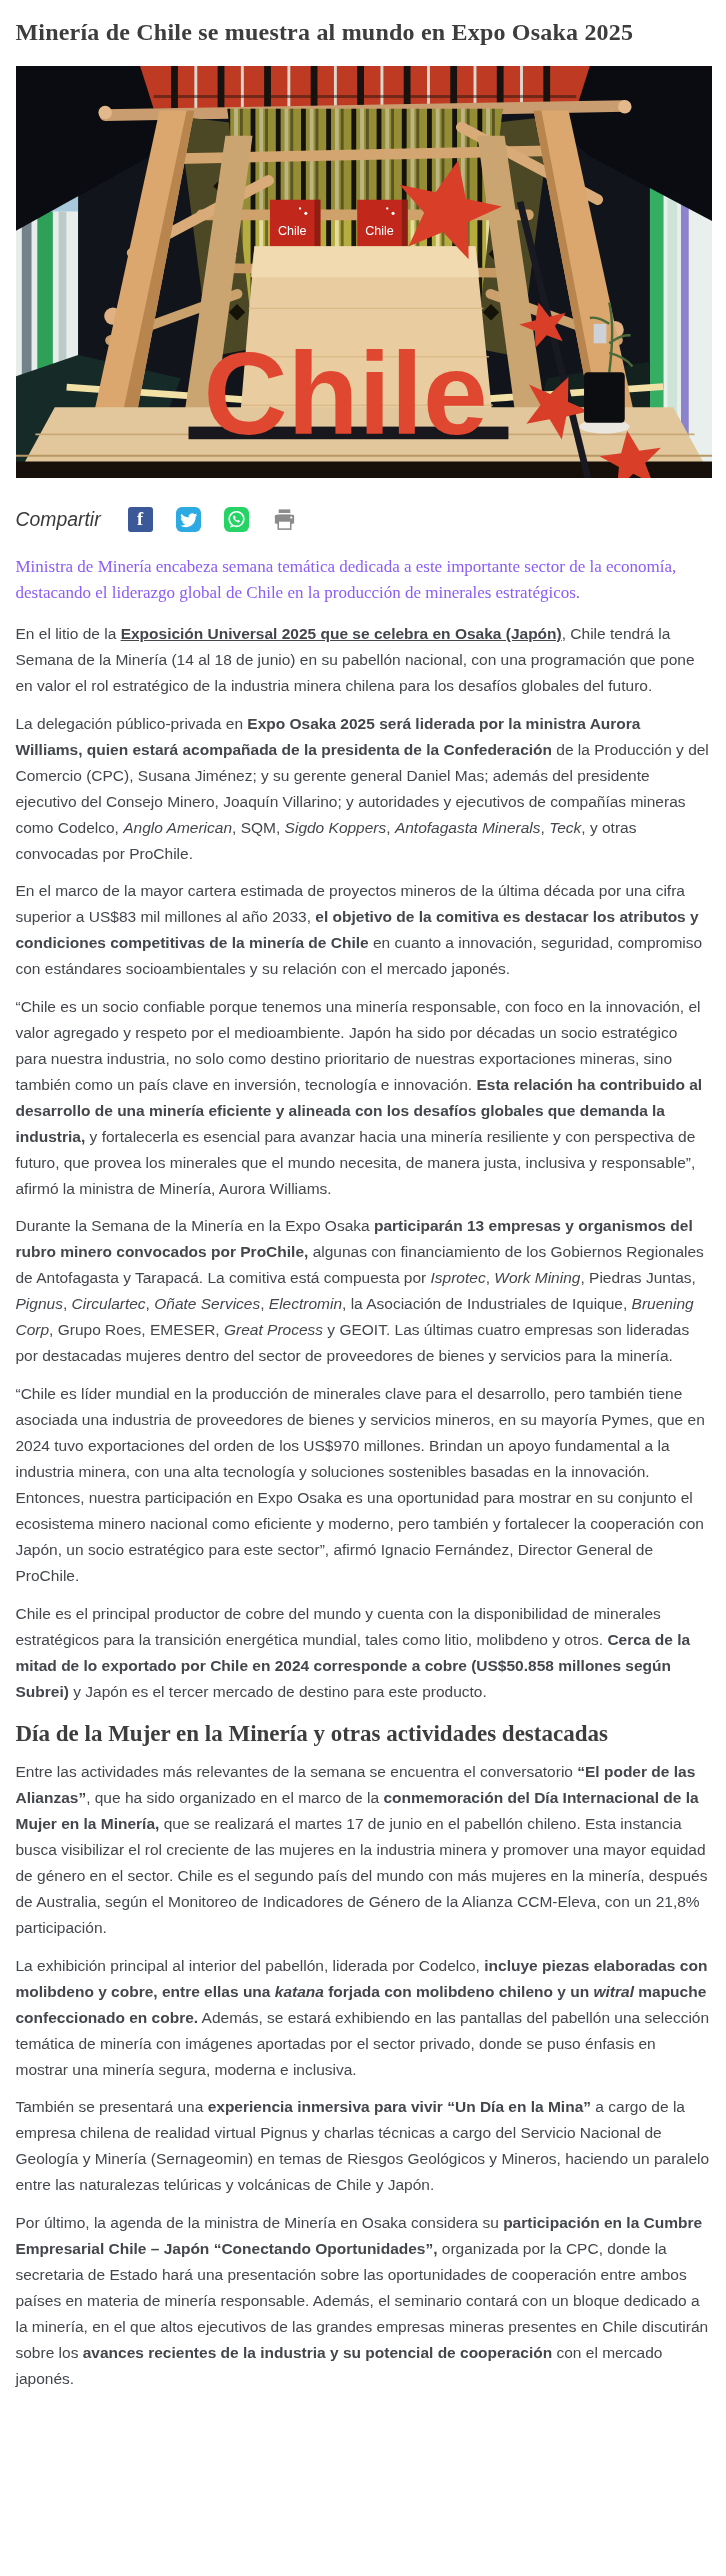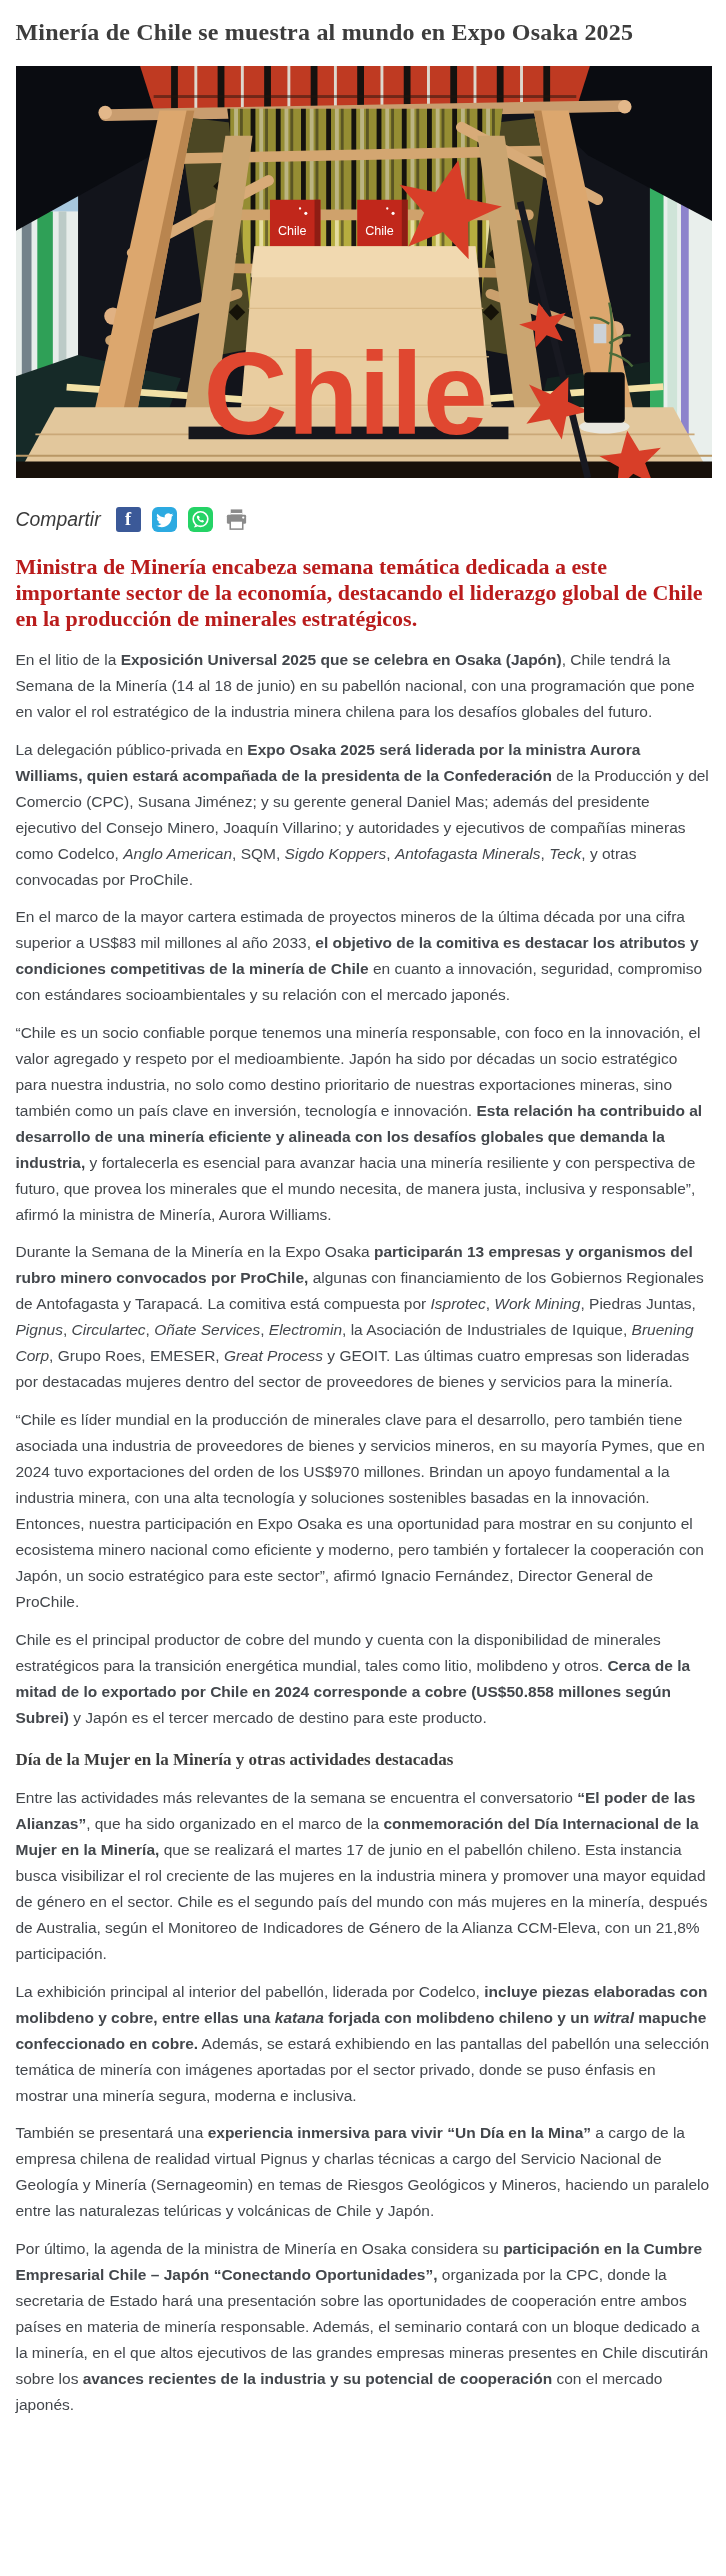--- a/index.html
+++ b/index.html
@@ -4,41 +4,41 @@
 <style>
   html,body{margin:0;padding:0;background:#ffffff;}
   body{font-family:"Liberation Sans",sans-serif;color:#3f4347;}
   .container{width:696px;margin:0 auto;padding:9.7px 15.5px 23px 15.5px;}
   h1.title{
     font-family:"Liberation Serif",serif;
     font-size:24px;line-height:45px;font-weight:700;color:#3d3d3d;
     margin:0 0 11.6px 0;letter-spacing:0.2px;
   }
   figure.hero{margin:0 0 29px 0;padding:0;line-height:0;}
-  .share-row{display:flex;align-items:center;gap:11px;margin:0 0 21.3px 0;}
+  .share-row{display:flex;align-items:center;gap:23px;margin:0 0 21.3px 0;}
   .share-label{
     font-style:italic;font-size:19.4px;color:#3a3a3a;margin-right:3.9px;
     font-family:"Liberation Sans",sans-serif;
   }
   .si{display:inline-flex;align-items:center;justify-content:center;
       width:25px;height:25px;text-decoration:none;cursor:pointer;flex:0 0 auto;}
   .si.fb{background:#3b5998;border-radius:2.9px;color:#fff;font-weight:700;
          font-size:18.4px;line-height:25px;font-family:"Liberation Serif",serif;
          align-items:flex-end;justify-content:center;overflow:hidden;}
   .si.tw{background:#2caae1;border-radius:5.8px;}
   .si.wa{background:#25d366;border-radius:5.8px;}
   .si.pr{background:transparent;}
   p.lede{
-    font-family:"Liberation Serif",serif;font-weight:700;color:#b91c1c;
-    font-size:22px;line-height:26px;margin:0 0 15.5px 0;
+    font-family:"Liberation Serif",serif;font-weight:400;color:#8b5cf6;
+    font-size:17px;line-height:26px;margin:0 0 15.5px 0;
   }
   p.body{font-size:15.5px;line-height:26px;margin:0 0 11.6px 0;color:#43474c;}
   h2.section{
     font-family:"Liberation Serif",serif;font-weight:700;color:#3d3d3d;
-    font-size:17px;line-height:31px;margin:13.6px 0 9.7px 0;
+    font-size:23px;line-height:31px;margin:13.6px 0 9.7px 0;
   }
 </style>
 </head>
 <body>
 
 <div class="container">
 
   <h1 class="title">Minería de Chile se muestra al mundo en Expo Osaka 2025</h1>
 
   <figure class="hero">
@@ -208,21 +208,21 @@
         <rect x="7" y="6.2" width="12" height="1.6" fill="#ffffff"></rect>
         <rect x="3" y="8" width="20" height="9.5" rx="1.5" fill="#8b8b8b"></rect>
         <circle cx="20" cy="11" r="1.2" fill="#ffffff"></circle>
         <rect x="6.5" y="14.5" width="13" height="8.5" fill="#ffffff" stroke="#8b8b8b" stroke-width="1.6"></rect>
       </svg>
     </a>
   </div>
 
   <p class="lede">Ministra de Minería encabeza semana temática dedicada a este importante sector de la economía, destacando el liderazgo global de Chile en la producción de minerales estratégicos.</p>
 
-  <p class="body"><span>En el litio de la </span><span style="font-weight: 700;">Exposición Universal 2025 que se celebra en Osaka (Japón)</span><span>, Chile tendrá la Semana de la Minería (14 al 18 de junio) en su pabellón nacional, con una programación que pone en valor el rol estratégico de la industria minera chilena para los desafíos globales del futuro.</span></p>
+  <p class="body"><span>En el litio de la </span><span style="font-weight: 700; text-decoration: underline;">Exposición Universal 2025 que se celebra en Osaka (Japón)</span><span>, Chile tendrá la Semana de la Minería (14 al 18 de junio) en su pabellón nacional, con una programación que pone en valor el rol estratégico de la industria minera chilena para los desafíos globales del futuro.</span></p>
   <p class="body"><span>La delegación público-privada en </span><span style="font-weight: 700;">Expo Osaka 2025 será liderada por la ministra Aurora Williams, quien estará acompañada de la presidenta de la Confederación</span><span> de la Producción y del Comercio (CPC), Susana Jiménez; y su gerente general Daniel Mas; además del presidente ejecutivo del Consejo Minero, Joaquín Villarino; y autoridades y ejecutivos de compañías mineras como Codelco, </span><span style="font-style: italic;">Anglo American</span><span>, SQM, </span><span style="font-style: italic;">Sigdo Koppers</span><span>, </span><span style="font-style: italic;">Antofagasta Minerals</span><span>, </span><span style="font-style: italic;">Teck</span><span>, y otras convocadas por ProChile.</span></p>
   <p class="body"><span>En el marco de la mayor cartera estimada de proyectos mineros de la última década por una cifra superior a US$83 mil millones al año 2033, </span><span style="font-weight: 700;">el objetivo de la comitiva es destacar los atributos y condiciones competitivas de la minería de Chile</span><span> en cuanto a innovación, seguridad, compromiso con estándares socioambientales y su relación con el mercado japonés.</span></p>
   <p class="body"><span>“Chile es un socio confiable porque tenemos una minería responsable, con foco en la innovación, el valor agregado y respeto por el medioambiente. Japón ha sido por décadas un socio estratégico para nuestra industria, no solo como destino prioritario de nuestras exportaciones mineras, sino también como un país clave en inversión, tecnología e innovación. </span><span style="font-weight: 700;">Esta relación ha contribuido al desarrollo de una minería eficiente y alineada con los desafíos globales que demanda la industria,</span><span> y fortalecerla es esencial para avanzar hacia una minería resiliente y con perspectiva de futuro, que provea los minerales que el mundo necesita, de manera justa, inclusiva y responsable”, afirmó la ministra de Minería, Aurora Williams.</span></p>
   <p class="body"><span>Durante la Semana de la Minería en la Expo Osaka </span><span style="font-weight: 700;">participarán 13 empresas y organismos del rubro minero convocados por ProChile,</span><span> algunas con financiamiento de los Gobiernos Regionales de Antofagasta y Tarapacá. La comitiva está compuesta por </span><span style="font-style: italic;">Isprotec</span><span>, </span><span style="font-style: italic;">Work Mining</span><span>, Piedras Juntas, </span><span style="font-style: italic;">Pignus</span><span>, </span><span style="font-style: italic;">Circulartec</span><span>, </span><span style="font-style: italic;">Oñate Services</span><span>, </span><span style="font-style: italic;">Electromin</span><span>, la Asociación de Industriales de Iquique, </span><span style="font-style: italic;">Bruening Corp</span><span>, Grupo Roes, EMESER, </span><span style="font-style: italic;">Great Process</span><span> y GEOIT. Las últimas cuatro empresas son lideradas por destacadas mujeres dentro del sector de proveedores de bienes y servicios para la minería.</span></p>
   <p class="body"><span>“Chile es líder mundial en la producción de minerales clave para el desarrollo, pero también tiene asociada una industria de proveedores de bienes y servicios mineros, en su mayoría Pymes, que en 2024 tuvo exportaciones del orden de los US$970 millones. Brindan un apoyo fundamental a la industria minera, con una alta tecnología y soluciones sostenibles basadas en la innovación. Entonces, nuestra participación en Expo Osaka es una oportunidad para mostrar en su conjunto el ecosistema minero nacional como eficiente y moderno, pero también y fortalecer la cooperación con Japón, un socio estratégico para este sector”, afirmó Ignacio Fernández, Director General de ProChile.</span></p>
   <p class="body"><span>Chile es el principal productor de cobre del mundo y cuenta con la disponibilidad de minerales estratégicos para la transición energética mundial, tales como litio, molibdeno y otros. </span><span style="font-weight: 700;">Cerca de la mitad de lo exportado por Chile en 2024 corresponde a cobre (US$50.858 millones según Subrei)</span><span> y Japón es el tercer mercado de destino para este producto.</span></p>
 
   <h2 class="section">Día de la Mujer en la Minería y otras actividades destacadas</h2>
 
   <p class="body"><span>Entre las actividades más relevantes de la semana se encuentra el conversatorio </span><span style="font-weight: 700;">“El poder de las Alianzas”</span><span>, que ha sido organizado en el marco de la </span><span style="font-weight: 700;">conmemoración del Día Internacional de la Mujer en la Minería,</span><span> que se realizará el martes 17 de junio en el pabellón chileno. Esta instancia busca visibilizar el rol creciente de las mujeres en la industria minera y promover una mayor equidad de género en el sector. Chile es el segundo país del mundo con más mujeres en la minería, después de Australia, según el Monitoreo de Indicadores de Género de la Alianza CCM-Eleva, con un 21,8% participación.</span></p>

